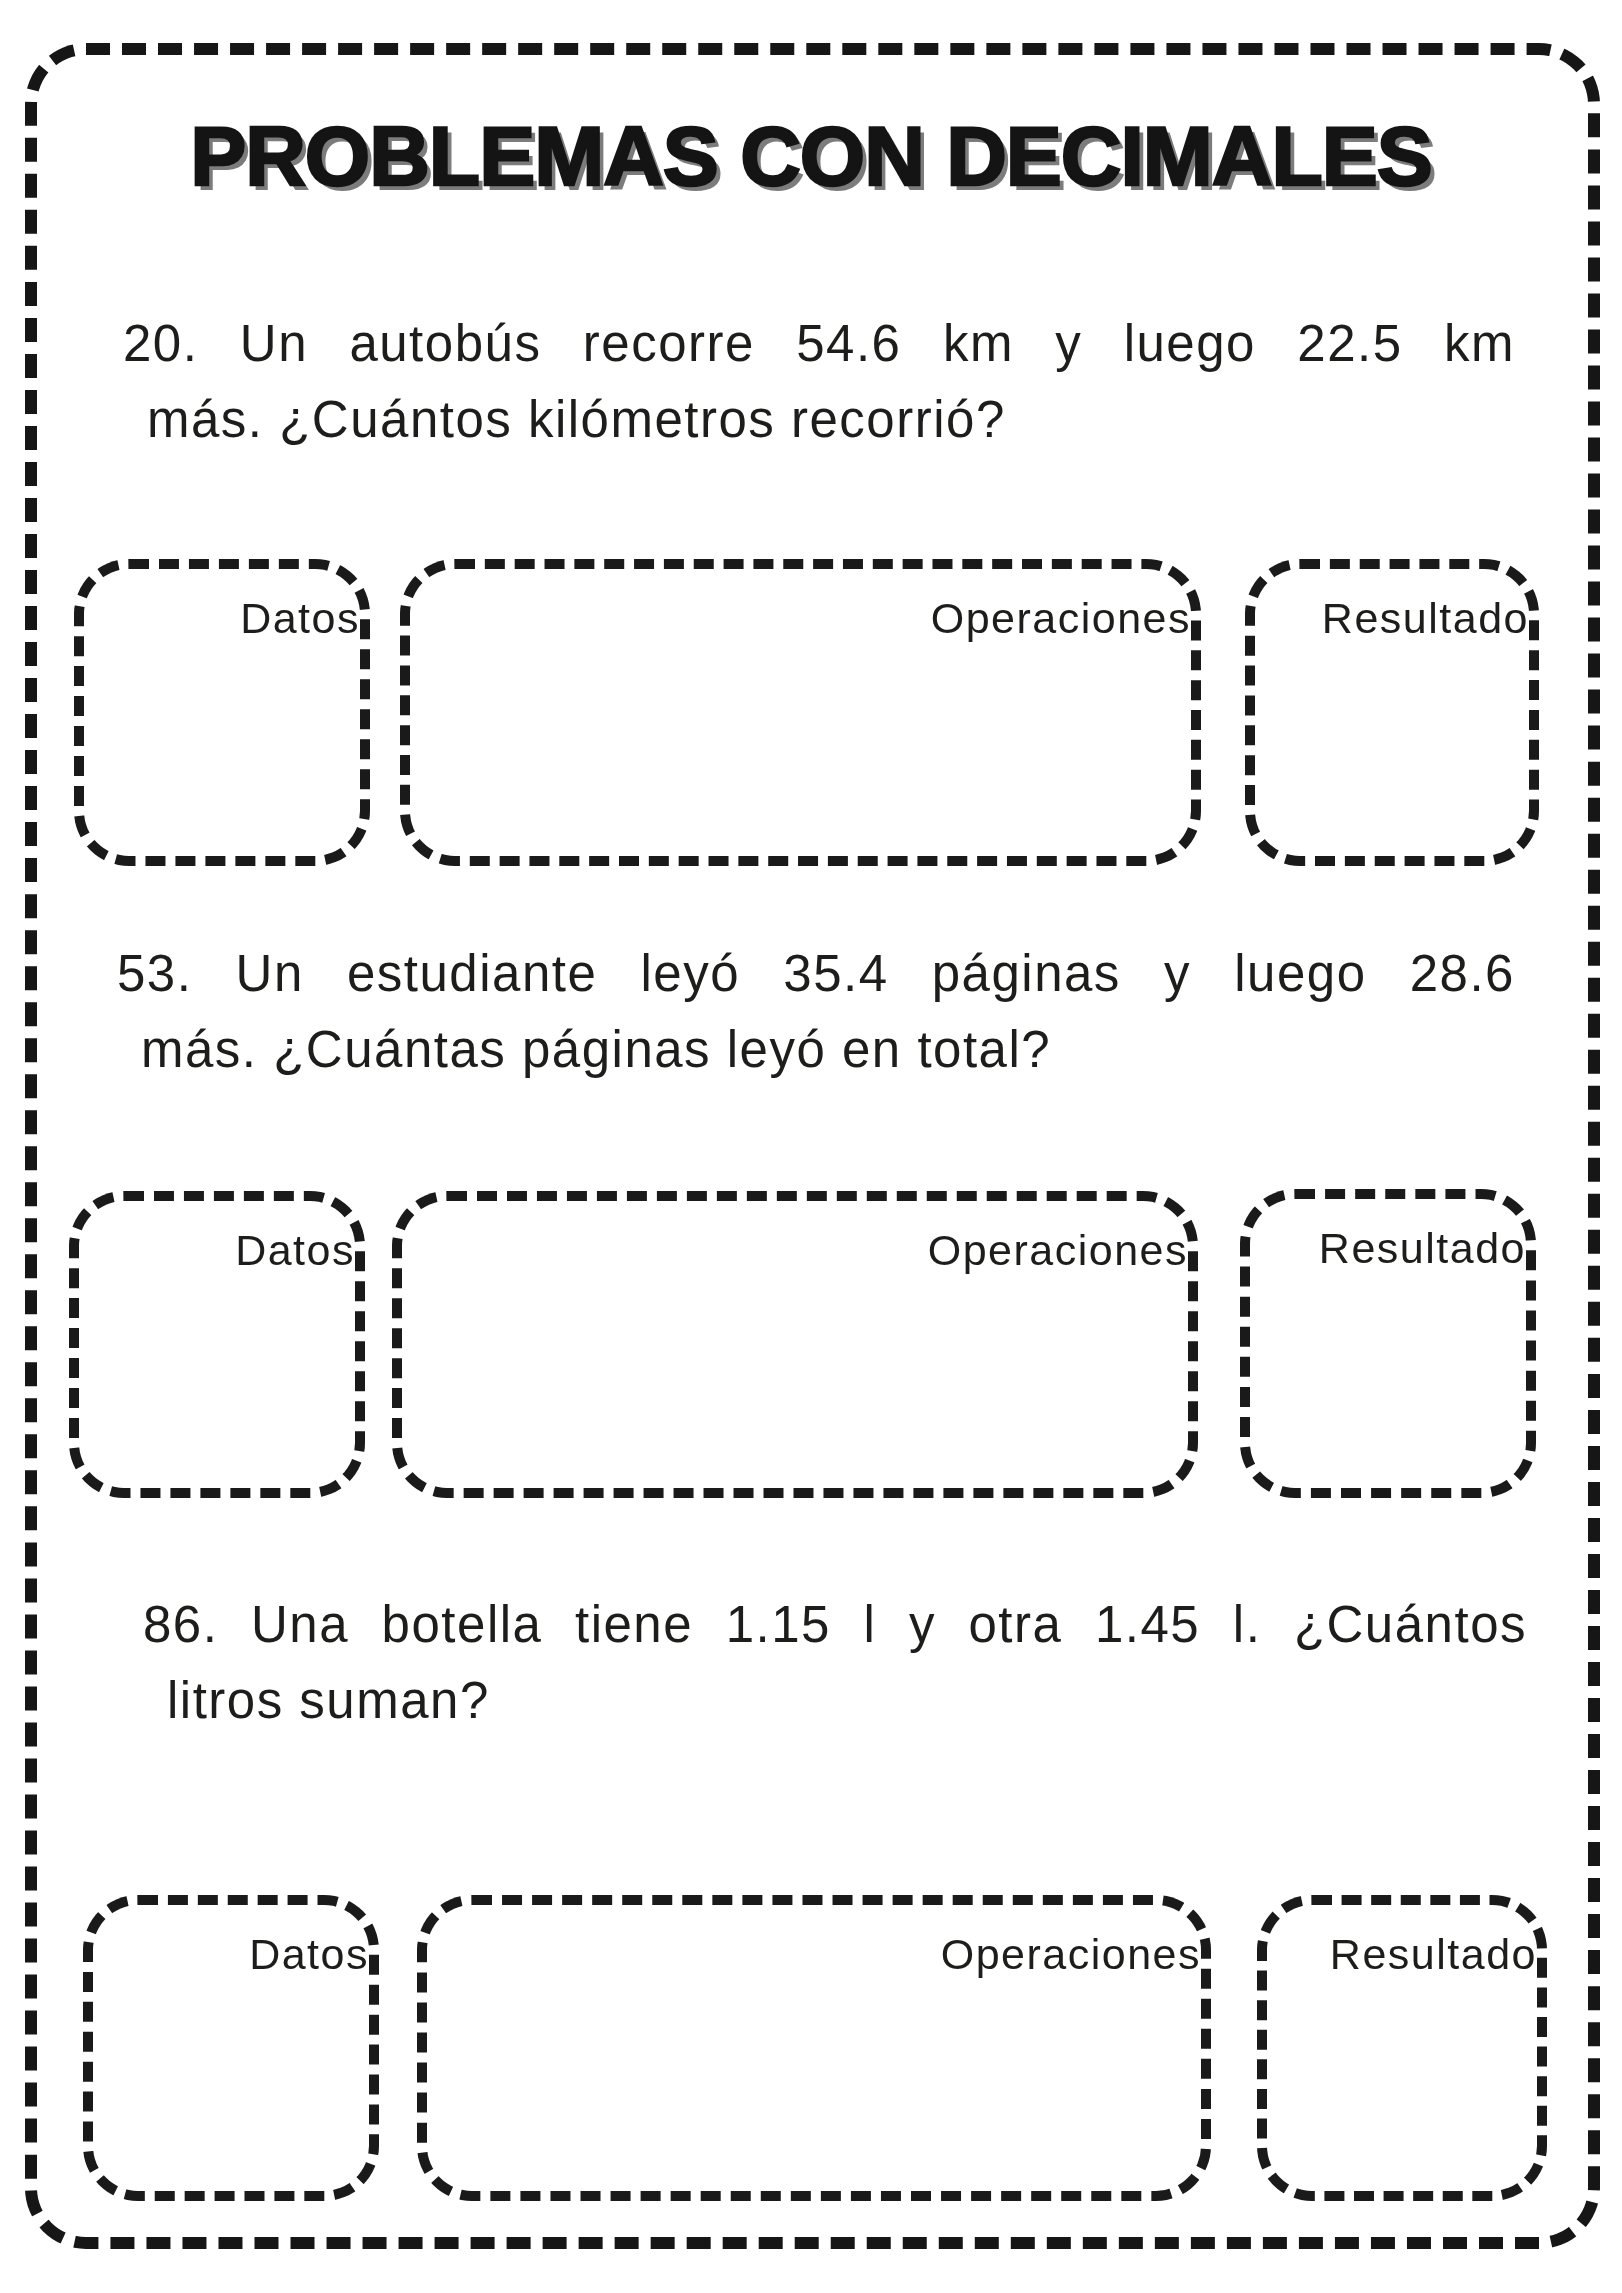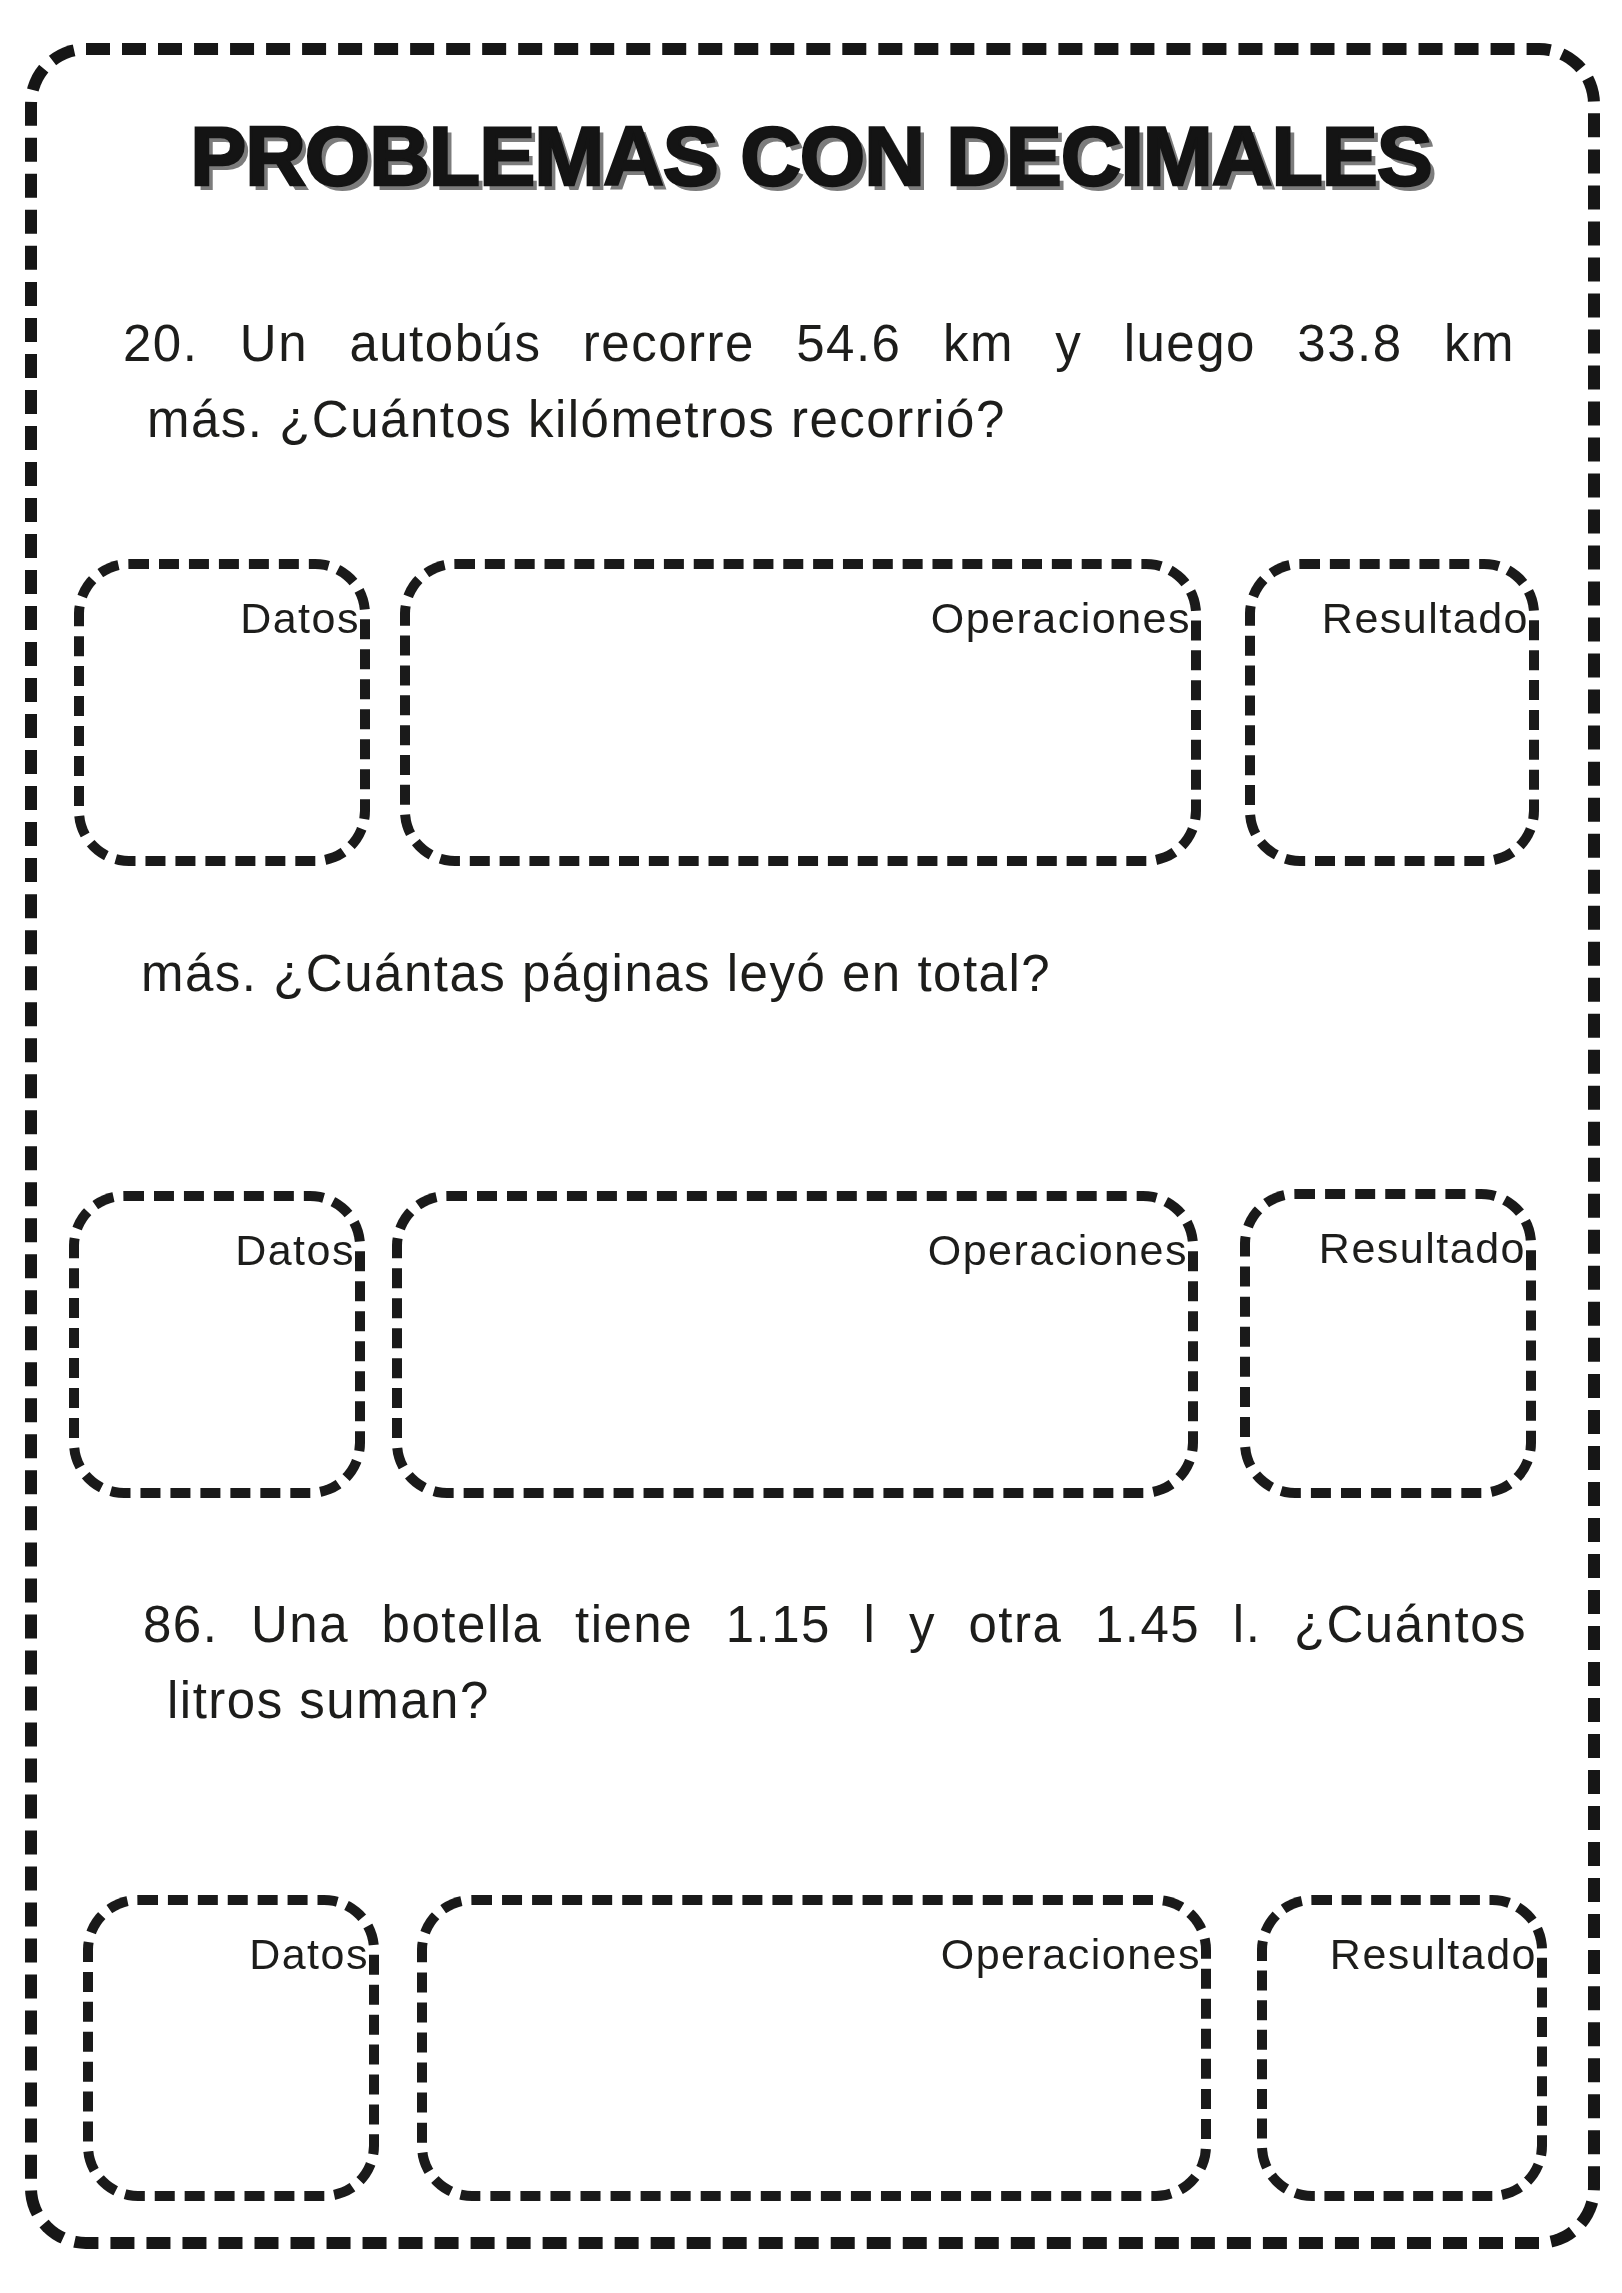--- a/index.html
+++ b/index.html
@@ -89,35 +89,36 @@
   .r3-res  {left:1257px;top:1895px;width:290px;height:306px;}
 </style>
 </head>
 <body>
 
 <div class="page-border"></div>
 
 <h1 class="title">PROBLEMAS CON DECIMALES</h1>
 
 <div class="ptext p1">
-  <div class="l1">20. Un autobús recorre 54.6 km y luego 33.8 km</div>
+  <div class="l1">20. Un autobús recorre 54.6 km y luego 22.5 km</div>
   <div class="l2">más. ¿Cuántos kilómetros recorrió?</div>
 </div>
 
 <div class="abox r1-datos">
   <div class="box-label">Datos</div>
 </div>
 <div class="abox r1-oper">
   <div class="box-label">Operaciones</div>
 </div>
 <div class="abox r1-res">
   <div class="box-label">Resultado</div>
 </div>
 
 <div class="ptext p2">
+  <div class="l1">53. Un estudiante leyó 35.4 páginas y luego 28.6</div>
   <div class="l2">más. ¿Cuántas páginas leyó en total?</div>
 </div>
 
 <div class="abox r2-datos">
   <div class="box-label">Datos</div>
 </div>
 <div class="abox r2-oper">
   <div class="box-label">Operaciones</div>
 </div>
 <div class="abox r2-res">

